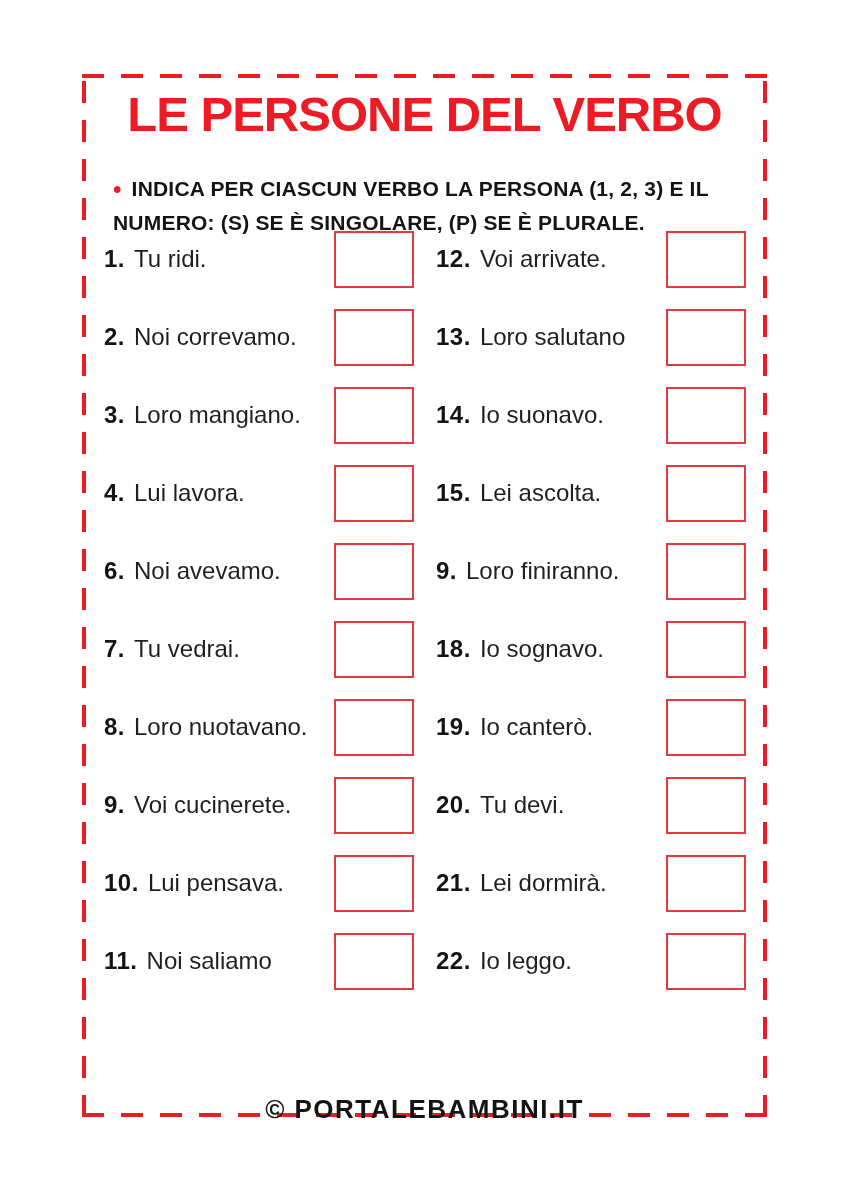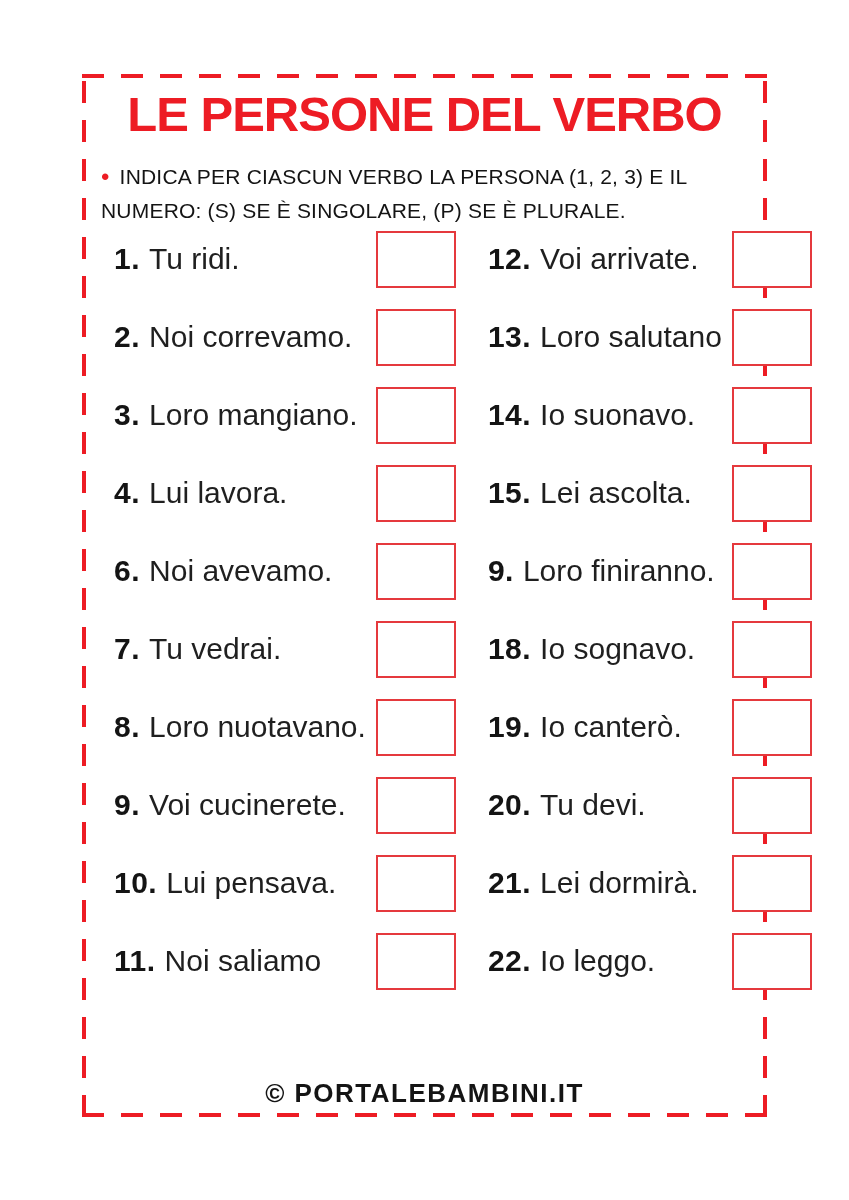--- a/index.html
+++ b/index.html
@@ -41,24 +41,24 @@
     font-size: 49px;
     line-height: 52px;
     font-weight: 800;
     letter-spacing: -1px;
     color: var(--accent_red, #ed1c24);
   }
   .instruction {
     position: absolute;
     top: 82px;
     left: 15px;
-    margin: 4px;
+    margin: 16px;
     color: var(--text_black, #141414);
     font-size: 21px;
-    font-weight: 400;
+    font-weight: 700;
     line-height: 34px;
     letter-spacing: 0.2px;
   }
   .instruction .line { display: block; white-space: nowrap; }
   .instruction .bullet {
     color: var(--accent_red, #ed1c24);
     font-size: 24px;
     margin-right: 10px;
     vertical-align: -1px;
   }
@@ -71,22 +71,22 @@
     gap: 22px;
   }
   .col { flex: 1 1 0; }
   .row {
     height: 78px;
     display: flex;
     align-items: center;
     justify-content: space-between;
   }
   .item {
-    margin: 10px;
-    font-size: 30px;
+    margin: 0;
+    font-size: 24px;
     color: #1f1f1f;
     white-space: nowrap;
   }
   .item .num {
     font-weight: 800;
     color: var(--text_black, #141414);
     margin-right: 9px;
     letter-spacing: 0.5px;
   }
   .answer-box {
@@ -95,21 +95,21 @@
     border: 2px solid var(--box_red, #e5393d);
     background: #ffffff;
     box-sizing: border-box;
     flex: 0 0 auto;
   }
   .footer {
     position: absolute;
     top: 1004px;
     left: 0;
     right: 0;
-    margin: 0;
+    margin: 16px;
     text-align: center;
     font-size: 26px;
     font-weight: 800;
     letter-spacing: 1.5px;
     color: var(--text_black, #141414);
   }
 </style>
 </head>
 <body>
 

